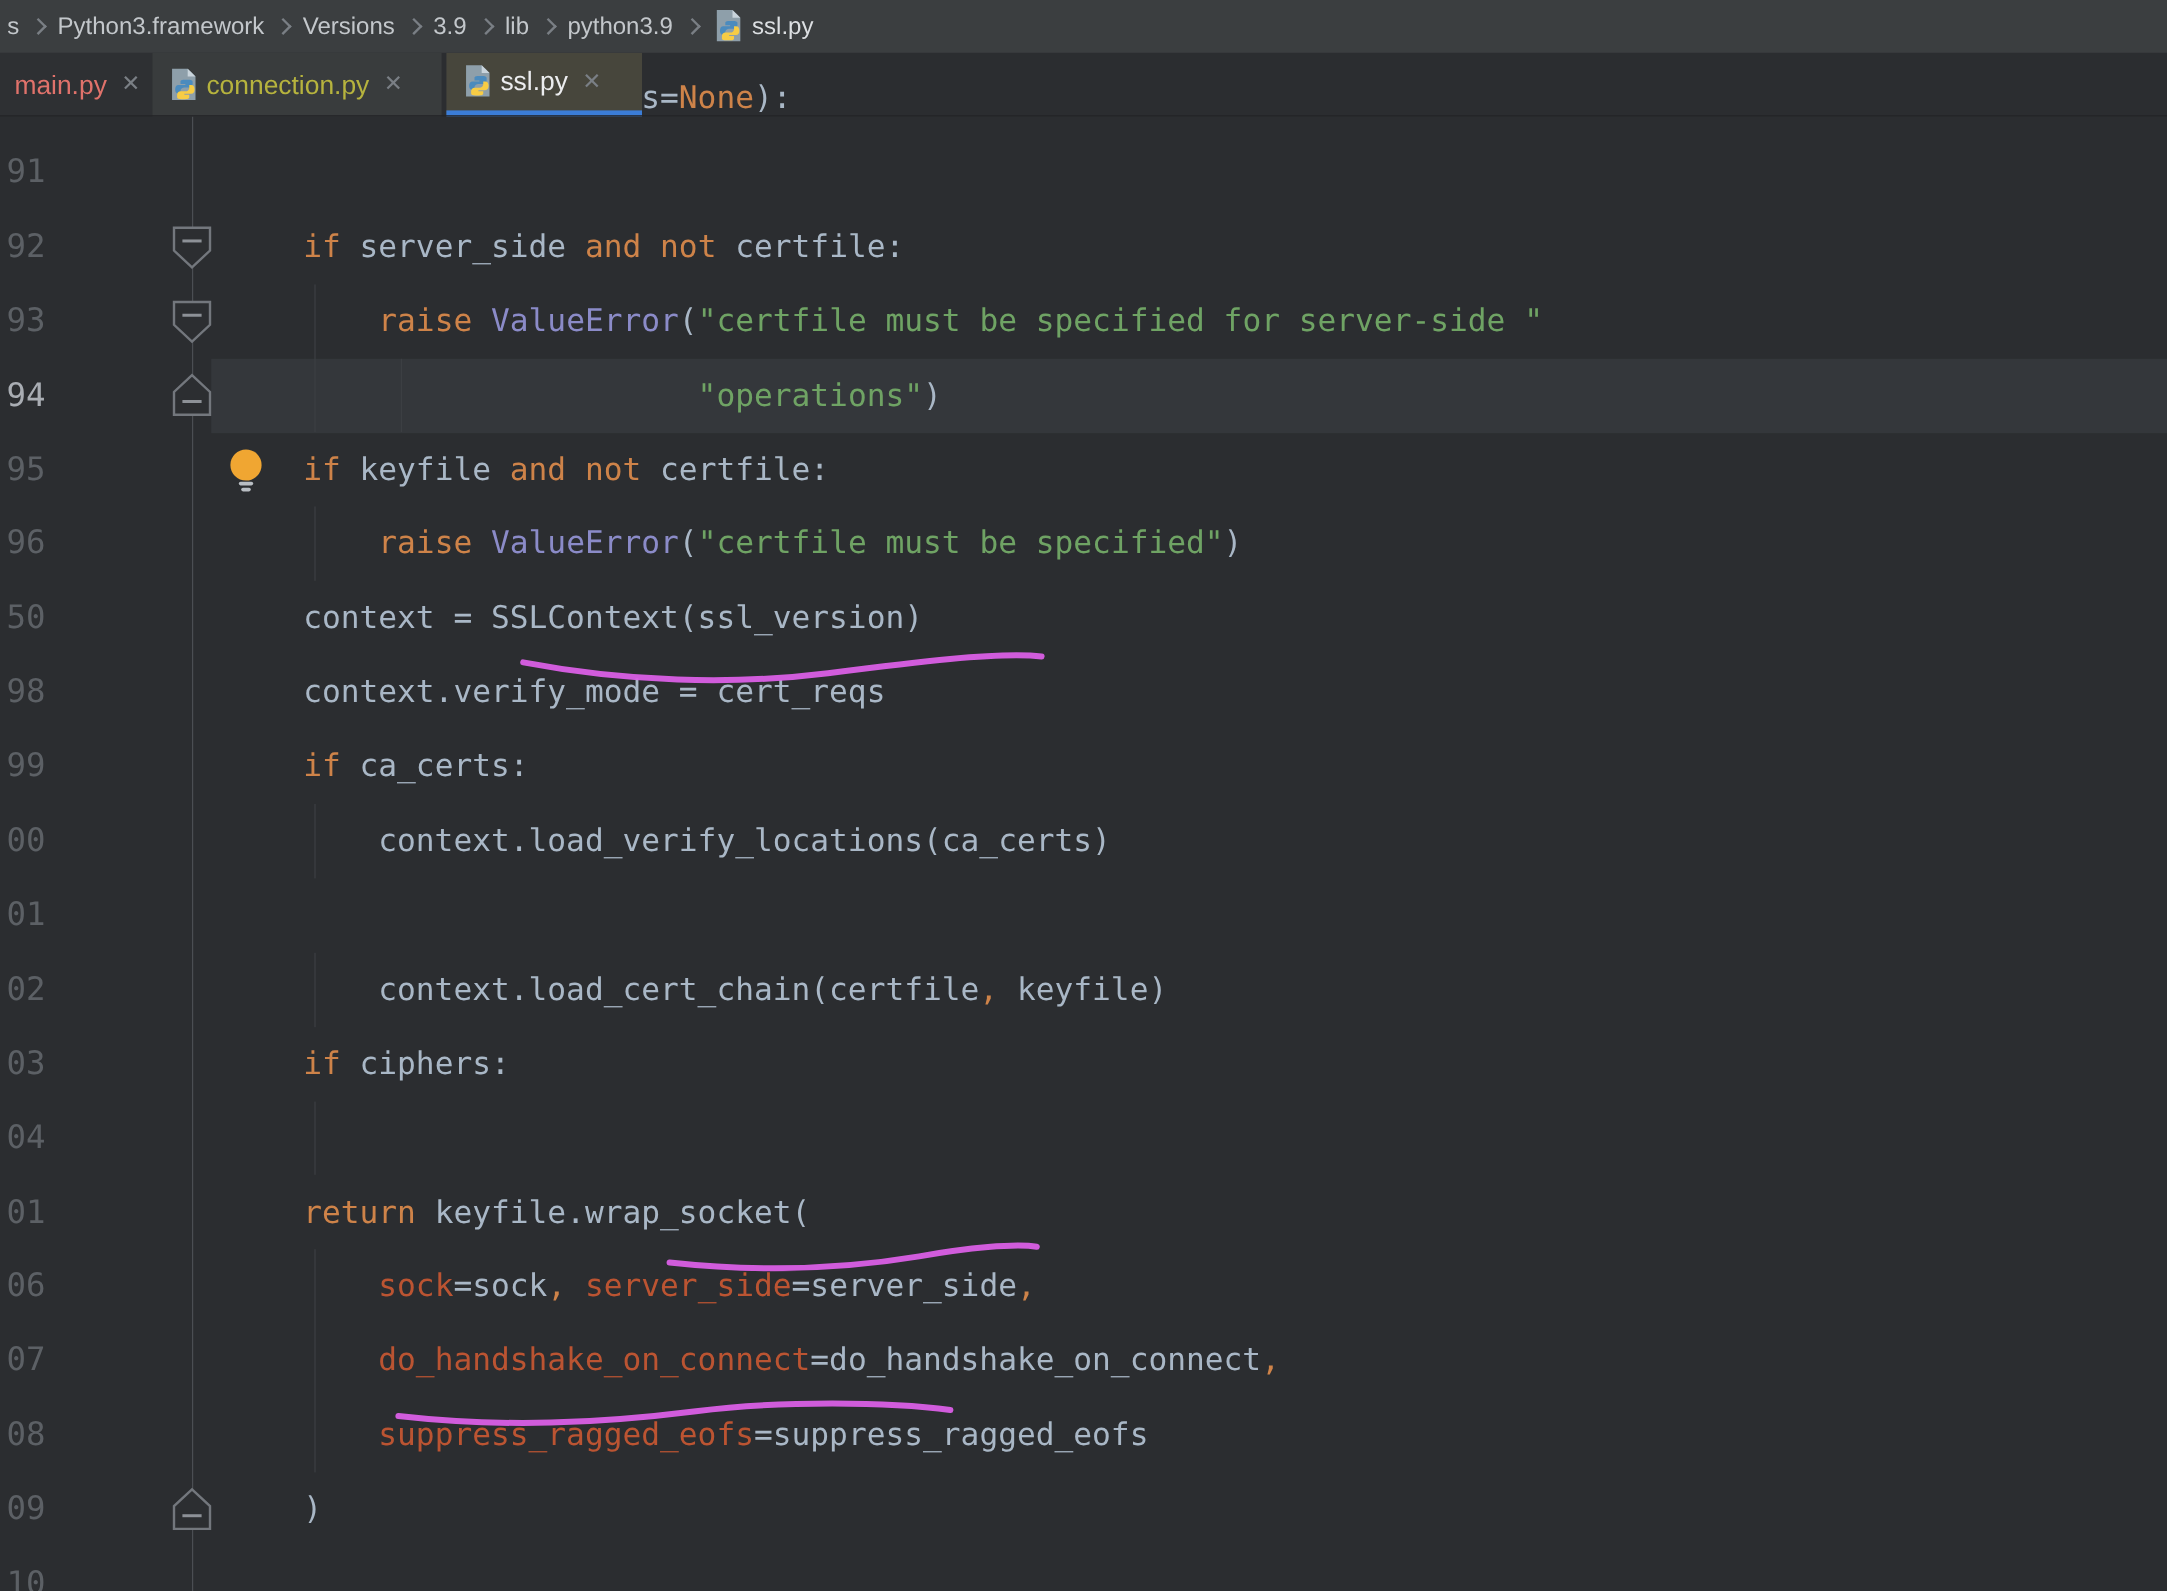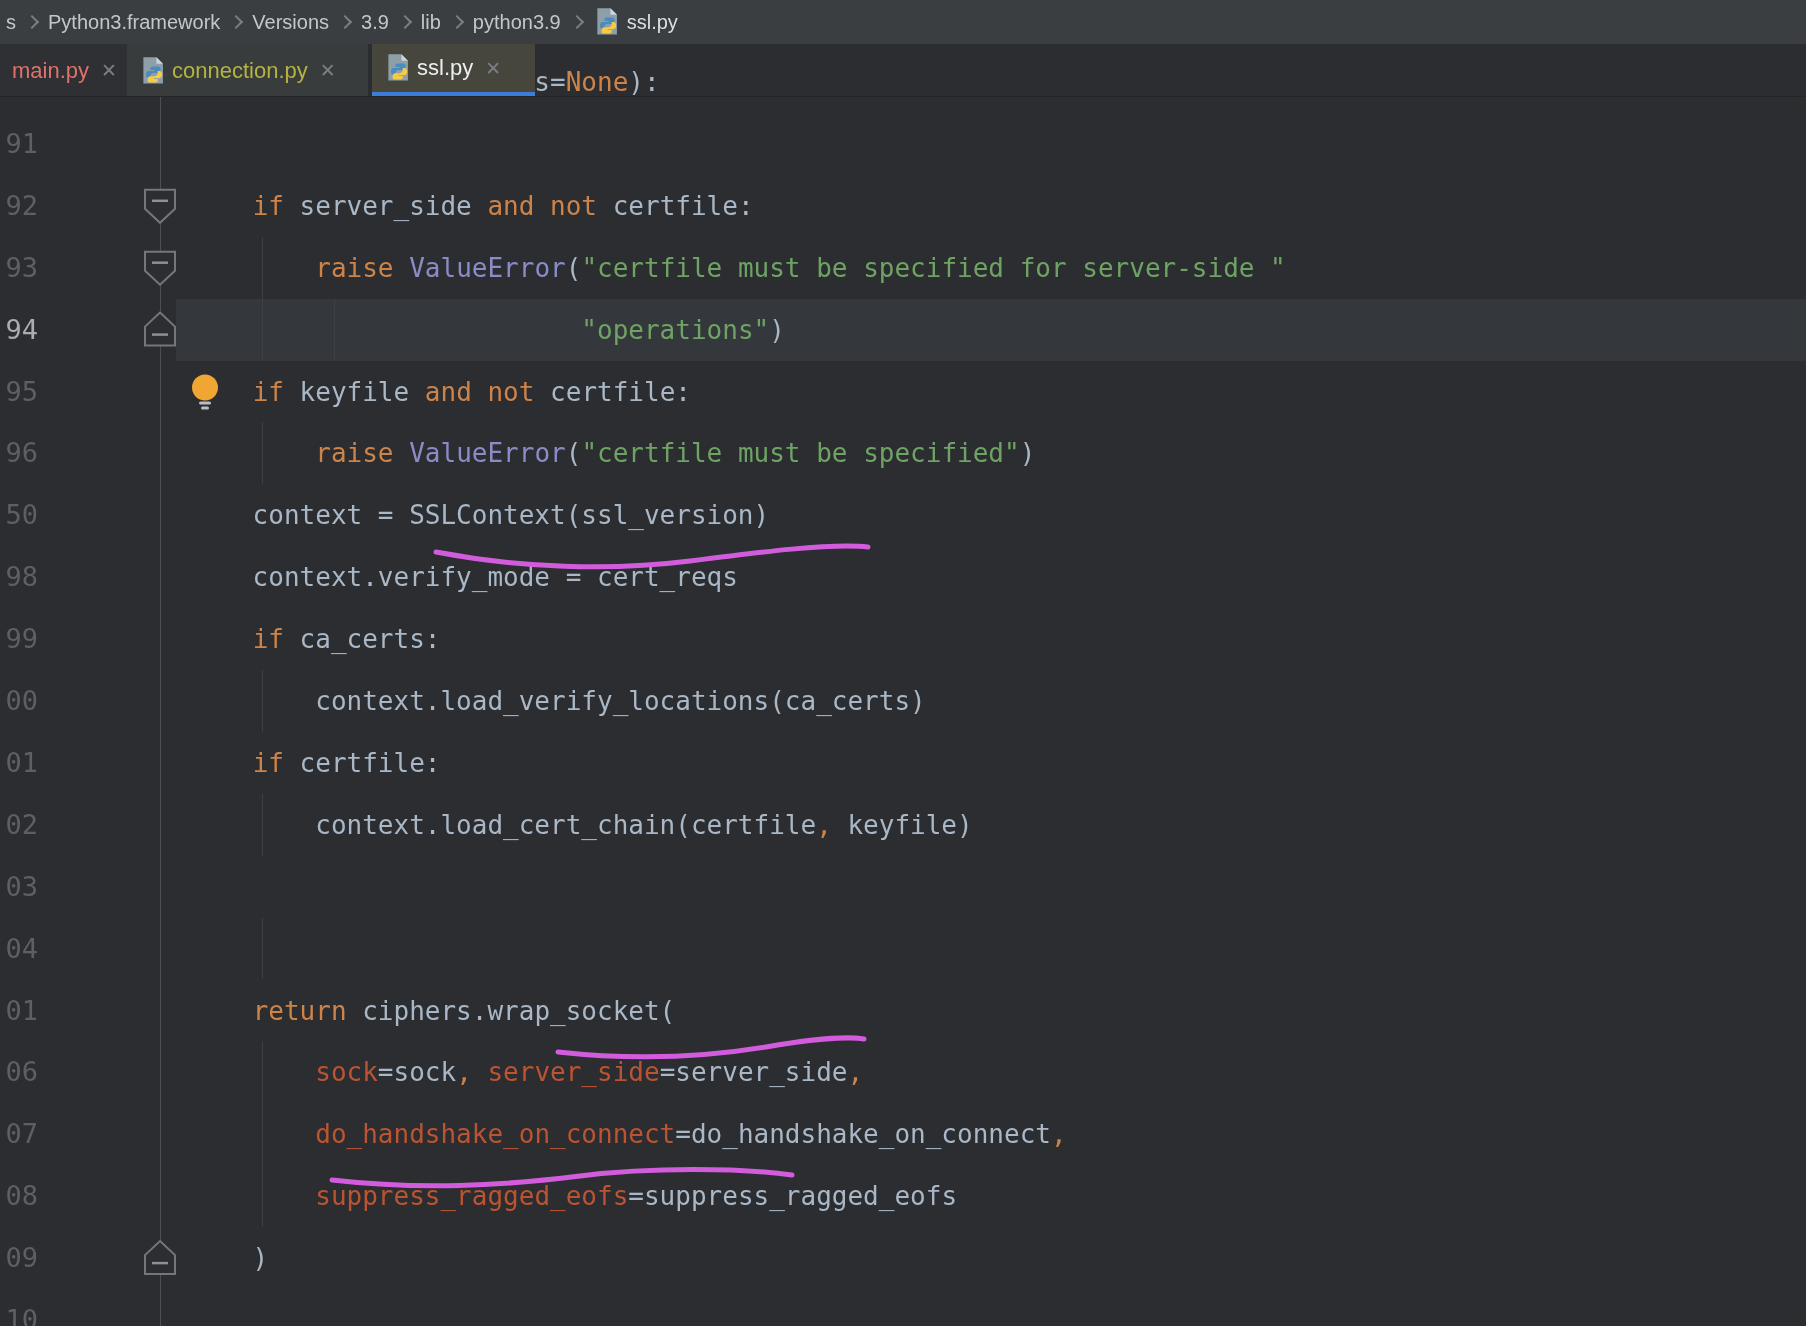--- a/index.html
+++ b/index.html
@@ -153,35 +153,35 @@
         <div class="row" style="top: 608.1px;">
           <span class="num">99</span>
           <span class="code"><span>    </span><span class="tk-k">if</span><span> ca_certs:</span></span>
         </div>
         <div class="row" style="top: 670px;">
           <span class="num">00</span>
           <span class="code"><span>        context.load_verify_locations(ca_certs)</span></span>
         </div>
         <div class="row" style="top: 731.9px;">
           <span class="num">01</span>
-          <span class="code"><span>    </span><span class="tk-k">if</span><span> certfile:</span></span>
         </div>
         <div class="row" style="top: 793.8px;">
           <span class="num">02</span>
           <span class="code"><span>        context.load_cert_chain(certfile</span><span class="tk-k">,</span><span> keyfile)</span></span>
         </div>
         <div class="row" style="top: 855.7px;">
           <span class="num">03</span>
+          <span class="code"><span>    </span><span class="tk-k">if</span><span> ciphers:</span></span>
         </div>
         <div class="row" style="top: 917.6px; padding-left: 29px;">
           <span class="num">04</span>
         </div>
         <div class="row" style="top: 979.5px;">
           <span class="num">01</span>
-          <span class="code"><span>    </span><span class="tk-k">return</span><span> ciphers.wrap_socket(</span></span>
+          <span class="code"><span>    </span><span class="tk-k">return</span><span> keyfile.wrap_socket(</span></span>
         </div>
         <div class="row" style="top: 1041.4px;">
           <span class="num">06</span>
           <span class="code"><span>        </span><span class="tk-a">sock</span><span>=sock</span><span class="tk-k">,</span><span> </span><span class="tk-a">server_side</span><span>=server_side</span><span class="tk-k">,</span></span>
         </div>
         <div class="row" style="top: 1103.3px;">
           <span class="num">07</span>
           <span class="code"><span>        </span><span class="tk-a">do_handshake_on_connect</span><span>=do_handshake_on_connect</span><span class="tk-k">,</span></span>
         </div>
         <div class="row" style="top: 1165.2px;">

